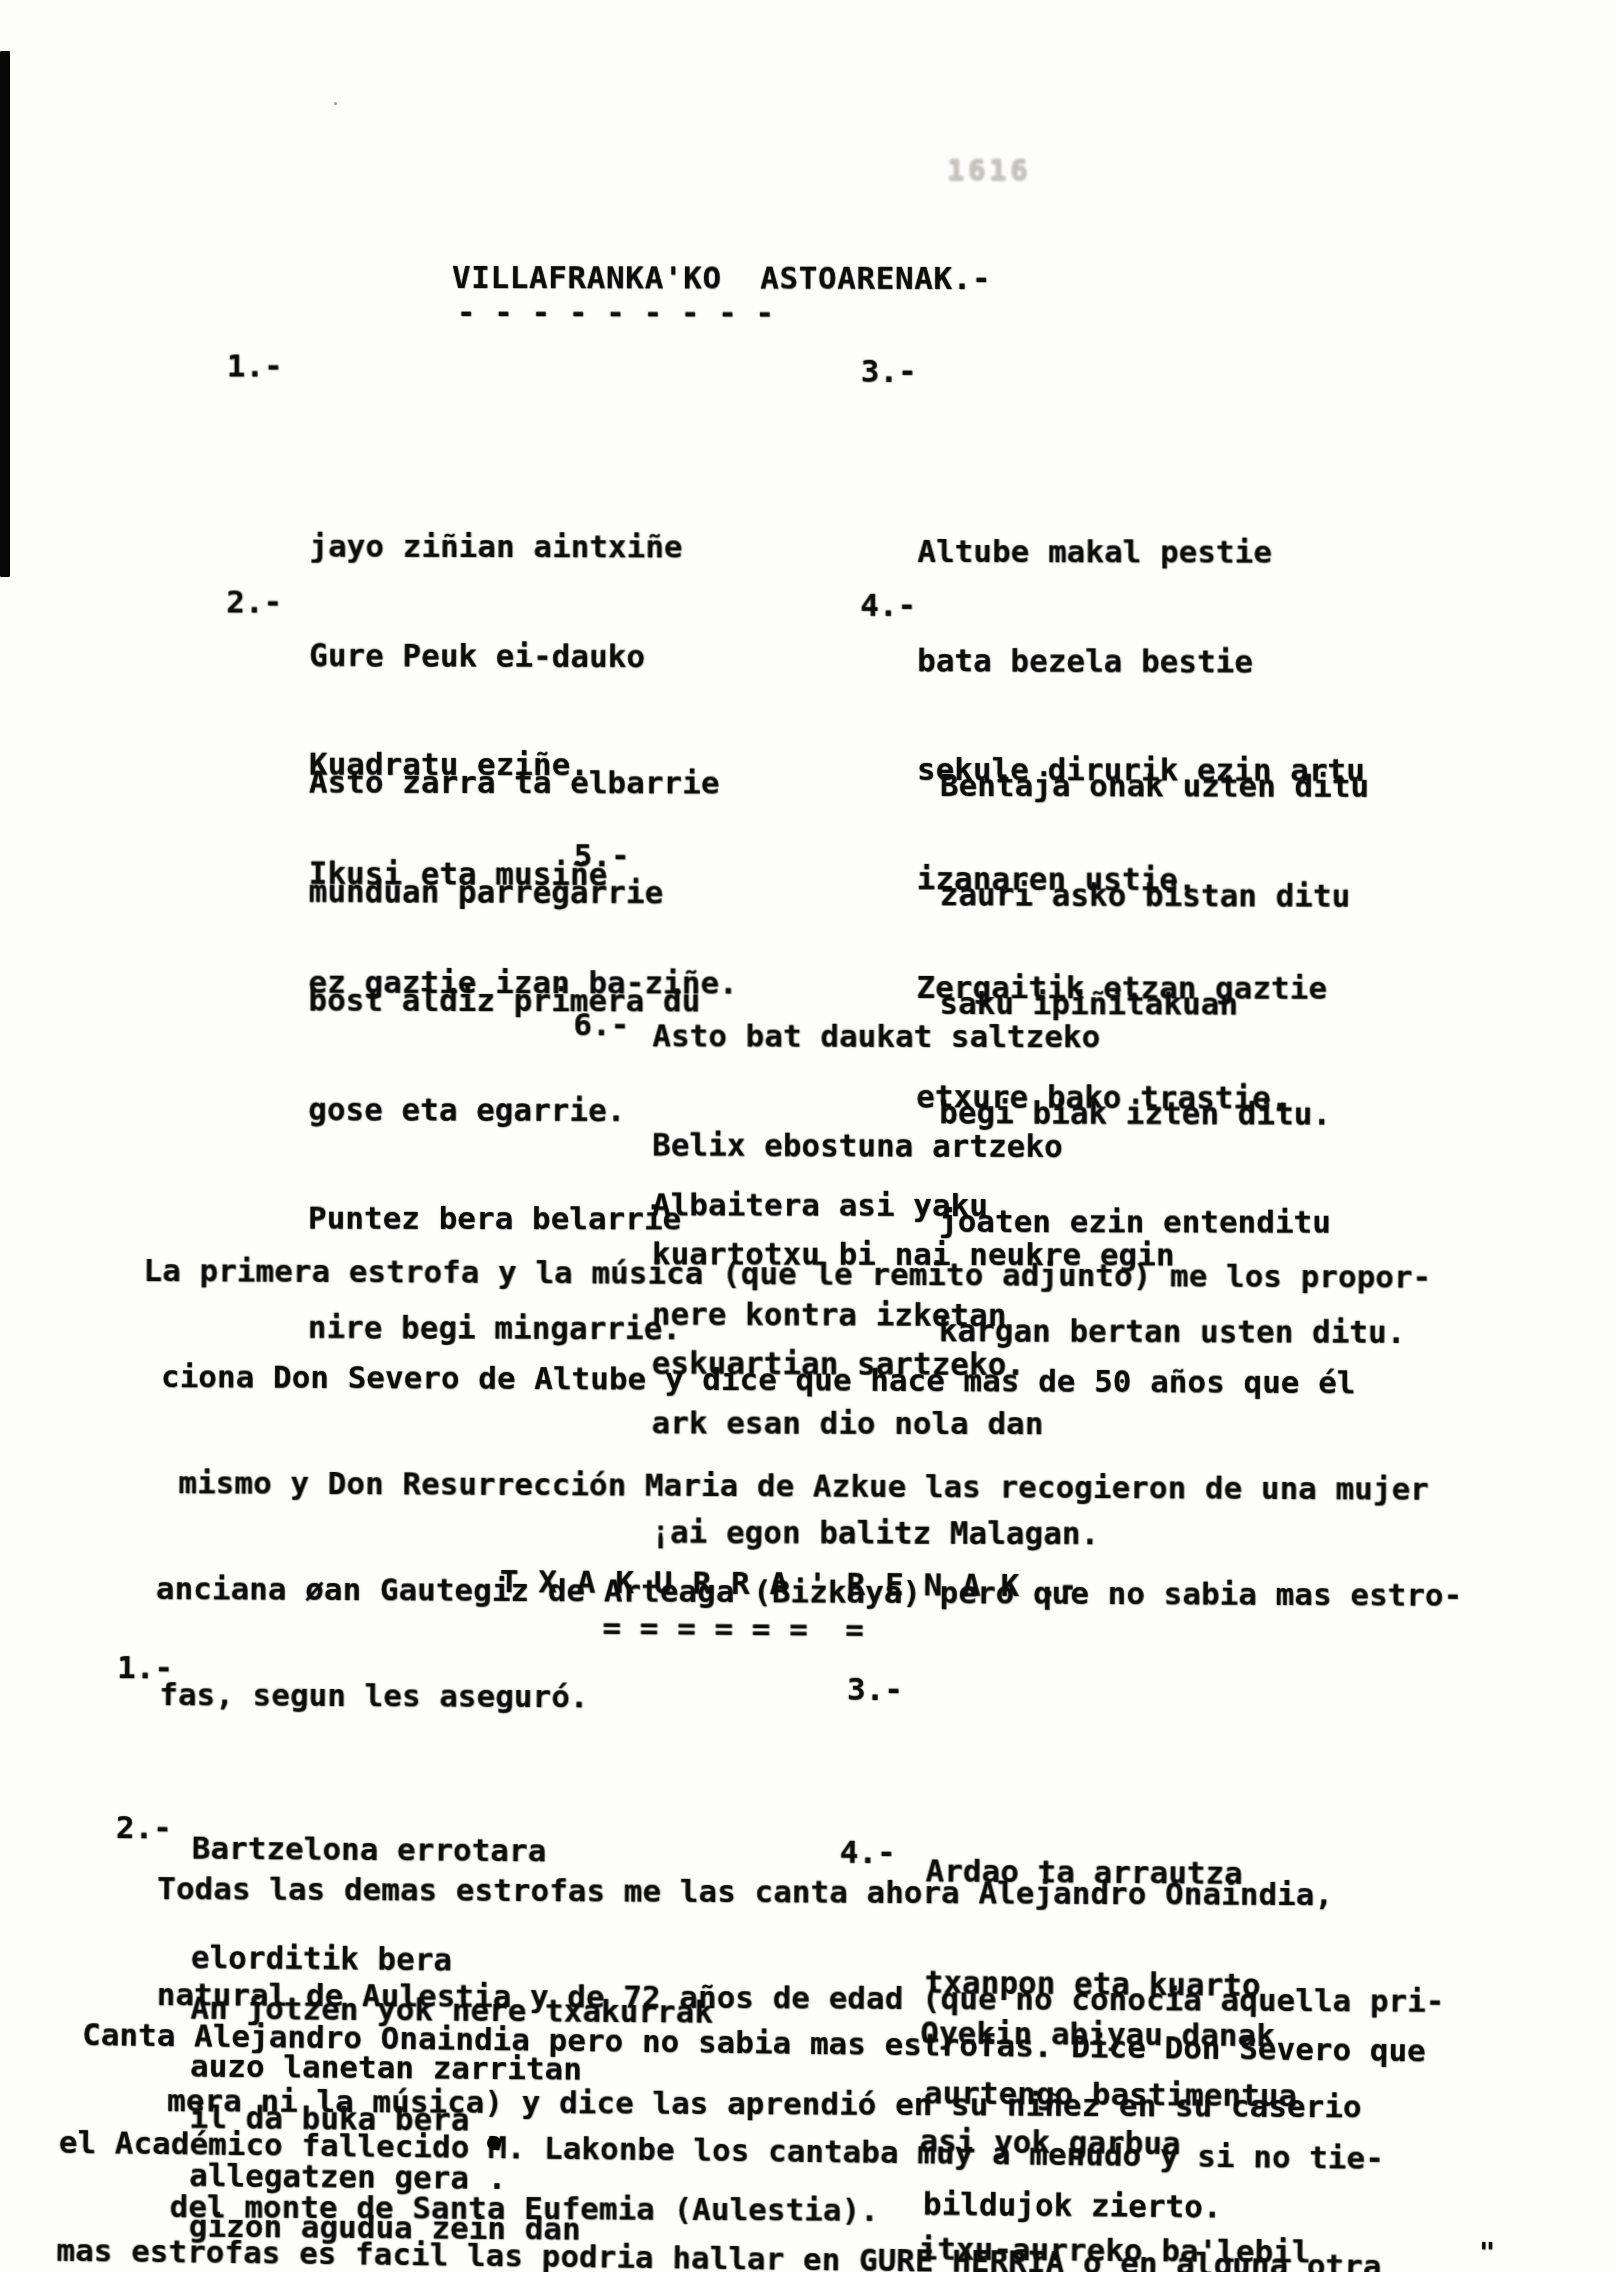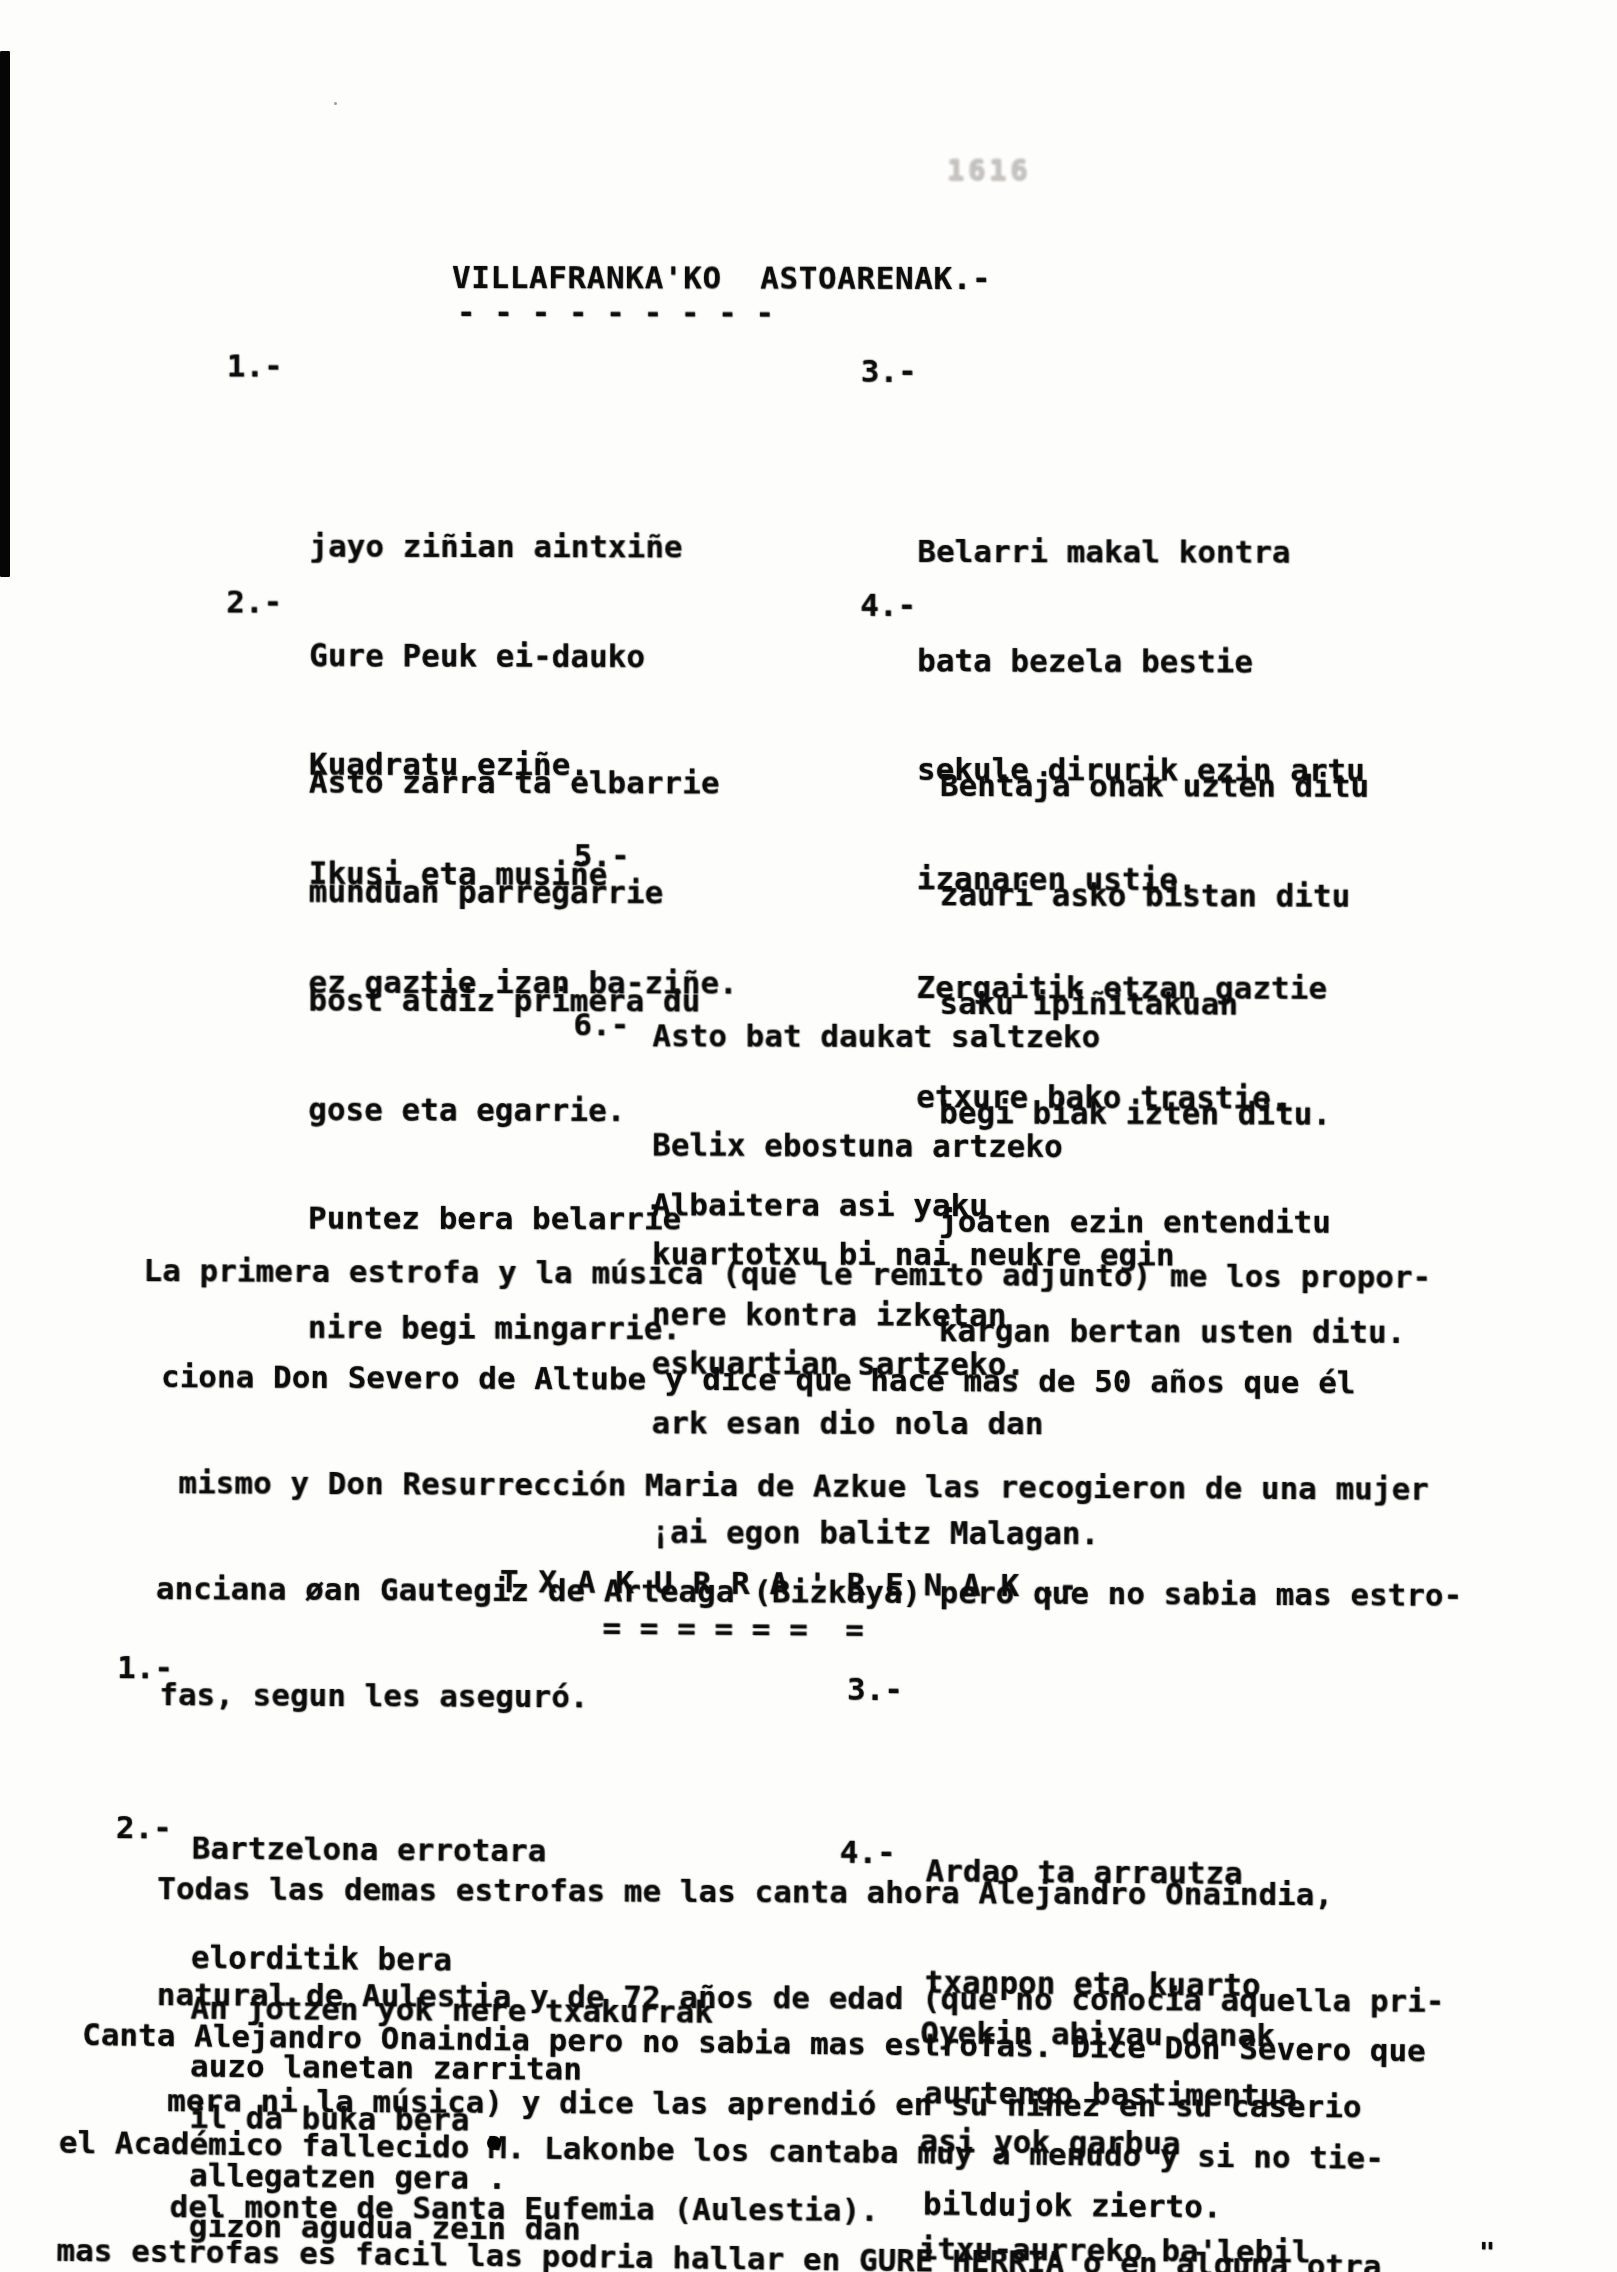--- a/index.html
+++ b/index.html
@@ -77,21 +77,21 @@
         <div class="vline">bost aldiz primera du</div>
         <div class="vline">gose eta egarrie.</div>
         <div class="vline">Puntez bera belarrie</div>
         <div class="vline">nire begi mingarrie.</div>
       </div>
     </div>
 
     <div class="verse tw" style="left:861px;top:93px;">
       <span class="vnum">3.-</span>
       <div style="margin-left:57px;">
-        <div class="vline">Belarri makal kontra</div>
+        <div class="vline">Altube makal pestie</div>
         <div class="vline">bata bezela bestie</div>
         <div class="vline">sekule dirurik ezin artu</div>
         <div class="vline">izanaren ustie.</div>
         <div class="vline">Zergaitik etzan gaztie</div>
         <div class="vline">etxure bako trastie.</div>
       </div>
     </div>
 
     <div class="verse tw" style="left:861px;top:327px;">
       <span class="vnum">4.-</span>

